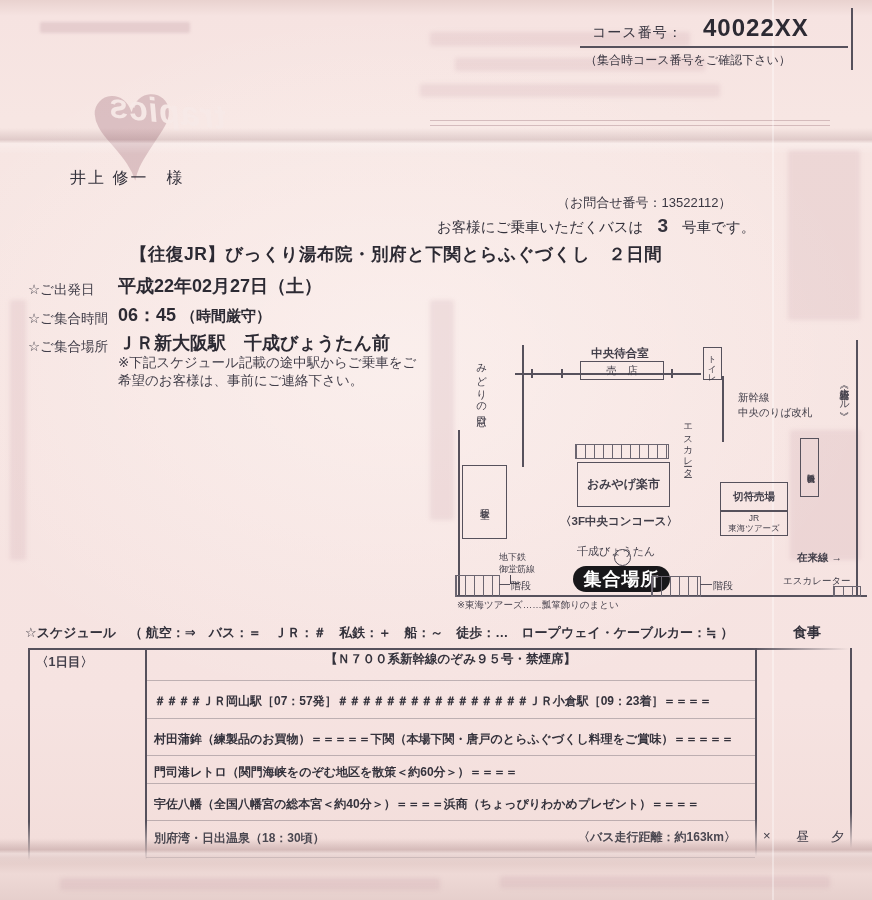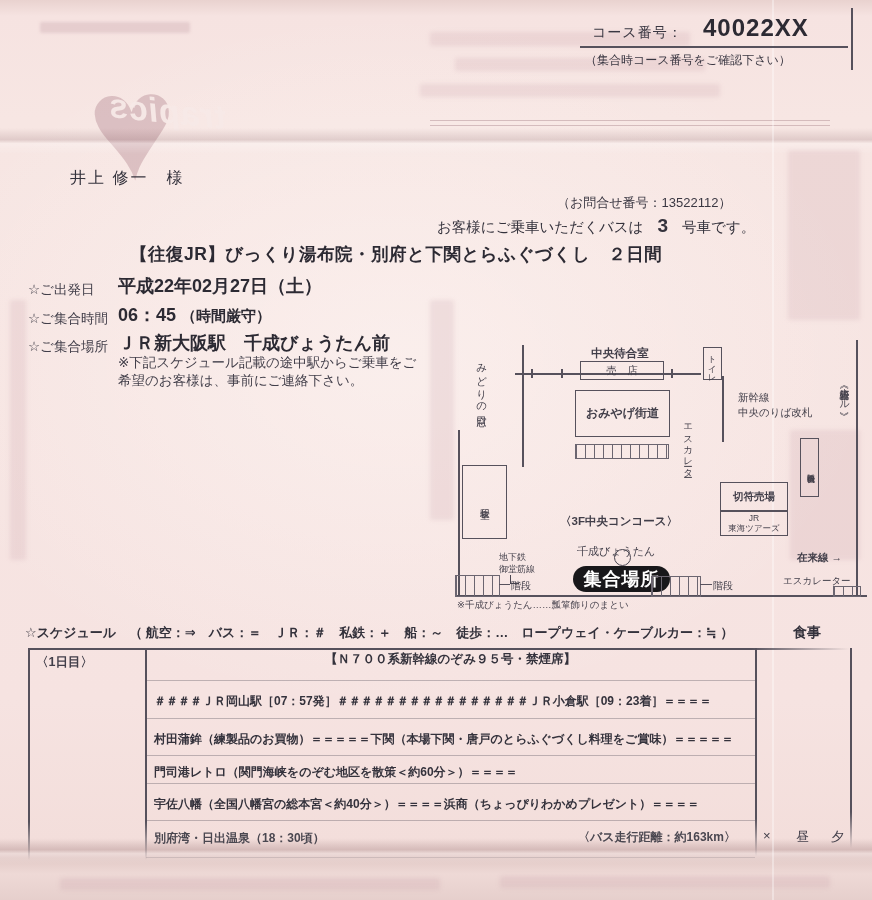--- a/index.html
+++ b/index.html
@@ -90,48 +90,48 @@
     <div class="abs line" style="left:67px;top:5px;width:1.5px;height:122px;"></div>
     <div class="abs line" style="left:3px;top:90px;width:1.5px;height:165px;"></div>
     <div class="abs line" style="left:267px;top:36px;width:1.5px;height:66px;"></div>
     <div class="abs line" style="left:401px;top:0px;width:1.5px;height:255px;"></div>
     <div class="abs line" style="left:0px;top:255px;width:412px;height:1.5px;"></div>
 
     <div class="abs" style="left:100px;top:6px;width:130px;text-align:center;font-size:11.5px;font-weight:bold;">中央待合室</div>
     <div class="abs box" style="left:125px;top:21px;width:82px;height:17px;font-size:10.5px;">売　店</div>
     <div class="abs v" style="left:20px;top:16px;font-size:10.5px;height:95px;">みどりの窓口</div>
     <div class="abs box v" style="left:248px;top:7px;width:17px;height:31px;font-size:8.5px;letter-spacing:0;">トイレ</div>
-    <div class="abs box" style="left:120px;top:50px;width:93px;height:45px;font-size:12px;font-weight:bold;">おみやげ街道</div>
     <div class="abs pre" style="left:283px;top:50px;font-size:10.5px;line-height:1.4;">新幹線
 中央のりば改札</div>
     <div class="abs v" style="left:382px;top:42px;font-size:10px;height:90px;letter-spacing:0;">《新幹線ホール》</div>
     <div class="abs box v" style="left:345px;top:98px;width:17px;height:57px;font-size:8px;letter-spacing:0;">切符自販機</div>
     <div class="abs v" style="left:226px;top:78px;font-size:9.5px;height:85px;letter-spacing:0;">エスカレーター</div>
     <div class="abs stairs" style="left:120px;top:104px;width:92px;height:13px;"></div>
     <div class="abs box v" style="left:7px;top:125px;width:43px;height:72px;font-size:9.5px;letter-spacing:0;">駅長室</div>
+    <div class="abs box" style="left:122px;top:122px;width:91px;height:43px;font-size:12px;font-weight:bold;">おみやげ楽市</div>
     <div class="abs" style="left:105px;top:174px;font-size:11.5px;font-weight:bold;">〈3F中央コンコース〉</div>
     <div class="abs box" style="left:265px;top:142px;width:66px;height:28px;font-size:10.5px;font-weight:bold;">切符売場</div>
     <div class="abs box pre" style="left:265px;top:170px;width:66px;height:24px;font-size:8.5px;line-height:1.2;">JR
 東海ツアーズ</div>
     <div class="abs" style="left:122px;top:196px;font-size:11px;margin-top:8px;">千成びょうたん</div>
     <div class="abs" style="left:159px;top:209px;width:15px;height:15px;border:1.5px solid #4a4550;border-radius:50%;"></div>
     <div class="abs badge" style="left:118px;top:226px;width:97px;height:26px;font-size:18px;letter-spacing:1px;">集合場所</div>
     <div class="abs pre" style="left:44px;top:212px;font-size:9px;line-height:1.3;">地下鉄
 御堂筋線</div>
     <div class="abs" style="left:55px;top:235px;width:8px;height:8px;border-left:1.5px solid #4a4550;border-bottom:1.5px solid #4a4550;"></div>
     <div class="abs stairs" style="left:0px;top:235px;width:43px;height:20px;"></div>
     <div class="abs" style="left:56px;top:239px;font-size:10px;">階段</div>
     <div class="abs line" style="left:44px;top:244px;width:11px;height:1px;"></div>
     <div class="abs stairs" style="left:196px;top:236px;width:48px;height:19px;"></div>
     <div class="abs" style="left:258px;top:239px;font-size:10px;">階段</div>
     <div class="abs line" style="left:245px;top:244px;width:12px;height:1px;"></div>
     <div class="abs" style="left:342px;top:211px;font-size:10.5px;font-weight:bold;">在来線 →</div>
     <div class="abs" style="left:328px;top:235px;font-size:9.5px;">エスカレーター</div>
     <div class="abs stairs" style="left:378px;top:246px;width:26px;height:9px;"></div>
-    <div class="abs" style="left:2px;top:259px;font-size:9.5px;color:#4a4550;">※千成びょうたん……瓢箪飾りのまとい</div>
+    <div class="abs" style="left:2px;top:259px;font-size:9.5px;color:#4a4550;">※東海ツアーズ……瓢箪飾りのまとい</div>
   </div>
 
   <div class="abs" style="left:25px;top:624px;font-size:13px;font-weight:bold;color:#34323c;">☆スケジュール　（ 航空：⇒　バス：＝　ＪＲ：＃　私鉄：＋　船：～　徒歩：…　ロープウェイ・ケーブルカー：≒ ）</div>
   <div class="abs" style="left:793px;top:624px;font-size:14px;font-weight:bold;color:#34323c;">食事</div>
 
   <div class="abs" style="left:28px;top:648px;width:824px;height:214px;">
 
     <div class="abs fade-h" style="left:0;top:0;width:822px;height:1.5px;"></div>
     <div class="abs fade-v" style="left:0;top:0;width:1.5px;height:212px;"></div>
     <div class="abs fade-v" style="left:117px;top:0;width:1.5px;height:212px;"></div>

